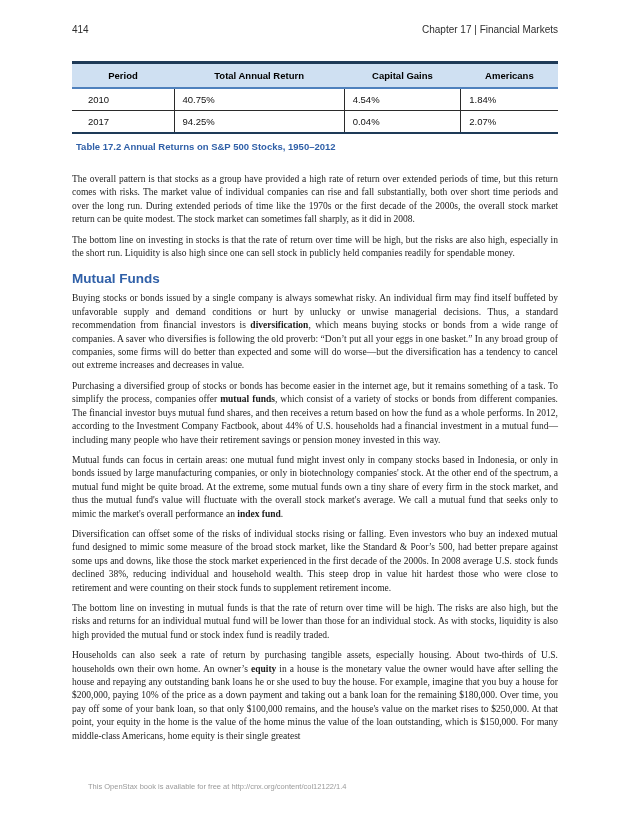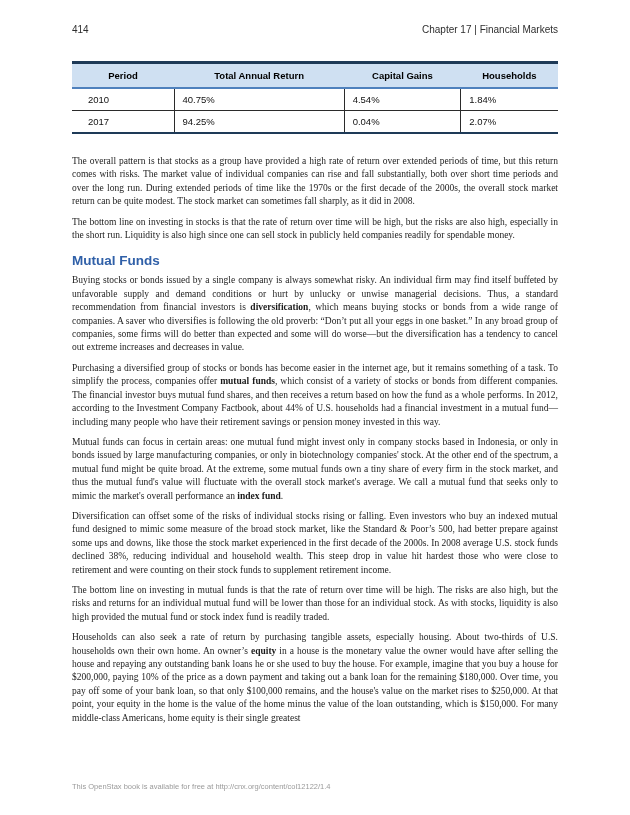--- a/index.html
+++ b/index.html
@@ -79,21 +79,21 @@
   h2.section-heading {
     font-family: "Liberation Sans", sans-serif;
     font-size: 13.5px;
     font-weight: bold;
     color: var(--heading-blue);
     margin-top: 11px;
     margin-bottom: 6px;
   }
   .page-footer {
     position: absolute;
-    left: 72px;
+    left: 88px;
     top: 782px;
     font-family: "Liberation Sans", sans-serif;
     font-size: 7.5px;
     color: var(--footer-gray);
   }
 </style>
 </head>
 <body>
 
 <div class="page">
@@ -109,38 +109,39 @@
         <col class="c-period">
           <col class="c-total">
           <col class="c-gains">
           <col class="c-div">
       </colgroup>
       <thead>
         <tr>
           <th>Period</th>
           <th>Total Annual Return</th>
           <th>Capital Gains</th>
-          <th>Households</th>
+          <th>Americans</th>
         </tr>
       </thead>
       <tbody>
         <tr>
           <td class="period-cell">2010</td>
           <td>40.75%</td>
           <td>4.54%</td>
           <td>1.84%</td>
         </tr>
         <tr>
           <td class="period-cell">2017</td>
           <td>94.25%</td>
           <td>0.04%</td>
           <td>2.07%</td>
         </tr>
       </tbody>
     </table>
+    <div class="table-caption">Table 17.2 Annual Returns on S&amp;P 500 Stocks, 1950–2012</div>
   </div>
 
   <div class="body-copy">
     <p class="para">The overall pattern is that stocks as a group have provided a high rate of return over extended periods of time, but this return comes with risks. The market value of individual companies can rise and fall substantially, both over short time periods and over the long run. During extended periods of time like the 1970s or the first decade of the 2000s, the overall stock market return can be quite modest. The stock market can sometimes fall sharply, as it did in 2008.</p>
     <p class="para">The bottom line on investing in stocks is that the rate of return over time will be high, but the risks are also high, especially in the short run. Liquidity is also high since one can sell stock in publicly held companies readily for spendable money.</p>
 
     <h2 class="section-heading">Mutual Funds</h2>
     <p class="para"><span>Buying stocks or bonds issued by a single company is always somewhat risky. An individual firm may find itself buffeted by unfavorable supply and demand conditions or hurt by unlucky or unwise managerial decisions. Thus, a standard recommendation from financial investors is </span><b>diversification</b><span>, which means buying stocks or bonds from a wide range of companies. A saver who diversifies is following the old proverb: “Don’t put all your eggs in one basket.” In any broad group of companies, some firms will do better than expected and some will do worse—but the diversification has a tendency to cancel out extreme increases and decreases in value.</span></p>
     <p class="para"><span>Purchasing a diversified group of stocks or bonds has become easier in the internet age, but it remains something of a task. To simplify the process, companies offer </span><b>mutual funds</b><span>, which consist of a variety of stocks or bonds from different companies. The financial investor buys mutual fund shares, and then receives a return based on how the fund as a whole performs. In 2012, according to the Investment Company Factbook, about 44% of U.S. households had a financial investment in a mutual fund—including many people who have their retirement savings or pension money invested in this way.</span></p>
     <p class="para"><span>Mutual funds can focus in certain areas: one mutual fund might invest only in company stocks based in Indonesia, or only in bonds issued by large manufacturing companies, or only in biotechnology companies' stock. At the other end of the spectrum, a mutual fund might be quite broad. At the extreme, some mutual funds own a tiny share of every firm in the stock market, and thus the mutual fund's value will fluctuate with the overall stock market's average. We call a mutual fund that seeks only to mimic the market's overall performance an </span><b>index fund</b><span>.</span></p>

